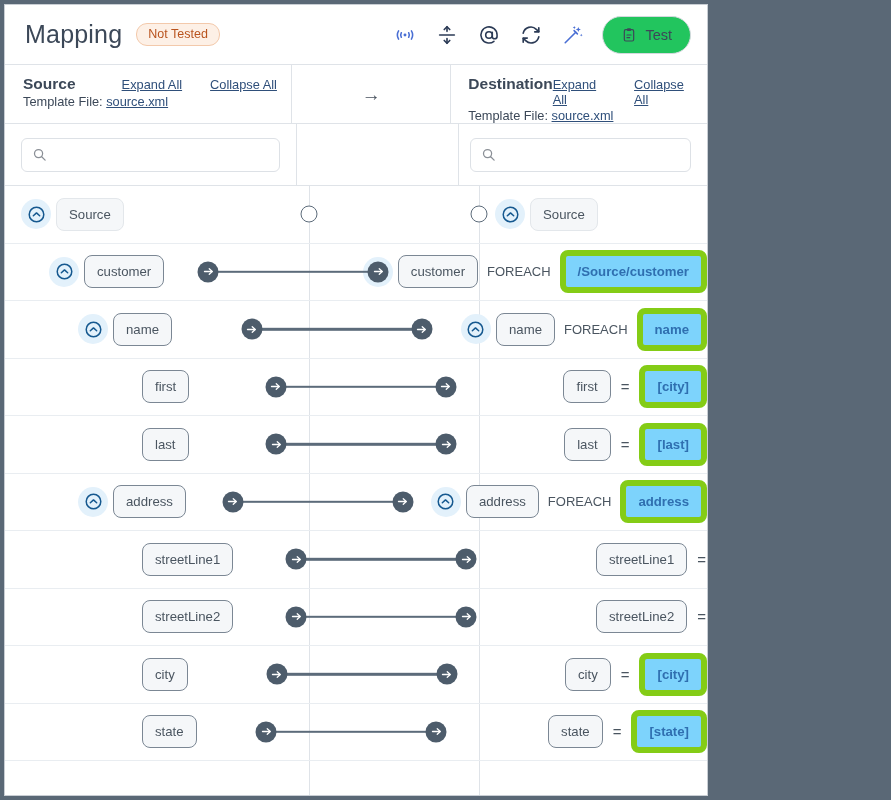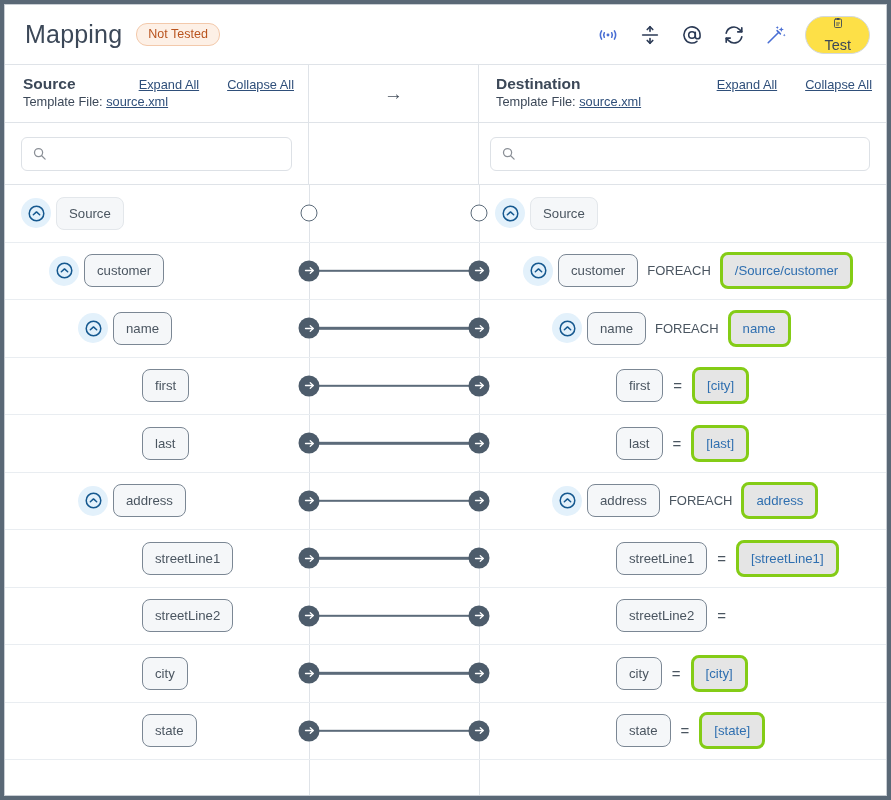--- a/index.html
+++ b/index.html
@@ -5,21 +5,21 @@
   * { box-sizing: border-box; margin: 0; padding: 0; }
   html, body {
     width: 891px; height: 800px;
     font-family: "Liberation Sans", sans-serif;
     background: #5a6876;
     overflow: hidden;
   }
   #app {
     position: absolute;
     left: 4px; top: 4px;
-    width: 883px; height: 792px;
+    width: 704px; height: 792px;
     background: #ffffff;
     border: 1px solid #c9ced4;
     overflow: hidden;
     display: flex;
     flex-direction: column;
   }
 
   
   .header {
     height: 60px;
@@ -52,21 +52,21 @@
   .hdr-icon svg { display: block; }
 
   .btn {
     display: inline-flex; align-items: center; gap: 8px;
     height: 38px; padding: 0 18px;
     border-radius: 19px;
     font-size: 14.5px;
     cursor: pointer;
     white-space: nowrap;
   }
-  .btn-test { background: #fde047; color: #3c4858; border: 1px solid #d4d9de; flex-direction: column; }
+  .btn-test { background: #22c55e; color: #3c4858; border: 1px solid #d4d9de; }
   .btn-save { background: #4e73ae; color: #fff; border: 1px solid #4e73ae; margin-left: 12px; padding: 0 22px; }
 
   
   .panels-head {
     flex: 0 0 58px;
     display: flex;
     border-bottom: 1px solid #dfe3e8;
   }
   .ph-src, .ph-dst {
     padding: 10px 14px 0 18px;
@@ -145,23 +145,24 @@
     line-height: 1;
     white-space: nowrap;
     cursor: pointer;
   }
   .chip.root {
     border-color: #e3e7eb;
     background: #f5f7f9;
     color: #4a5560;
   }
   .chip.expr {
-    background: #e5e5e5;
-    border: 3px solid #84cc16;
+    background: #7dd3fc;
+    border: 6px solid #84cc16;
     color: #2f6fb0;
+    font-weight: bold;
   }
   .op { font-size: 13px; color: #4a5560; white-space: nowrap; }
   .op.eq { font-size: 15px; padding: 0 1px; }
 
   
   .conn-circle {
     position: absolute;
     width: 17px; height: 17px;
     border-radius: 50%;
     border: 1.6px solid #5c6b7a;
@@ -569,21 +570,20 @@
               </svg>
             </span>
           </div>
           <div class="cell-dst">
             <div class="ind4" style="display: flex; align-items: center; gap: 9px;">
               <div style="display: flex; align-items: center;">
                 <span class="chev-spacer"></span>
                 <span class="chip">streetLine1</span>
               </div>
               <span class="op eq">=</span>
-              <span class="chip expr">[streetLine1]</span>
             </div>
           </div>
         </div>
         <div class="row">
           <div class="cell-src">
             <div class="ind4" style="display: flex; align-items: center;">
               <span class="chev-spacer"></span>
               <span class="chip">streetLine2</span>
             </div>
           </div>

